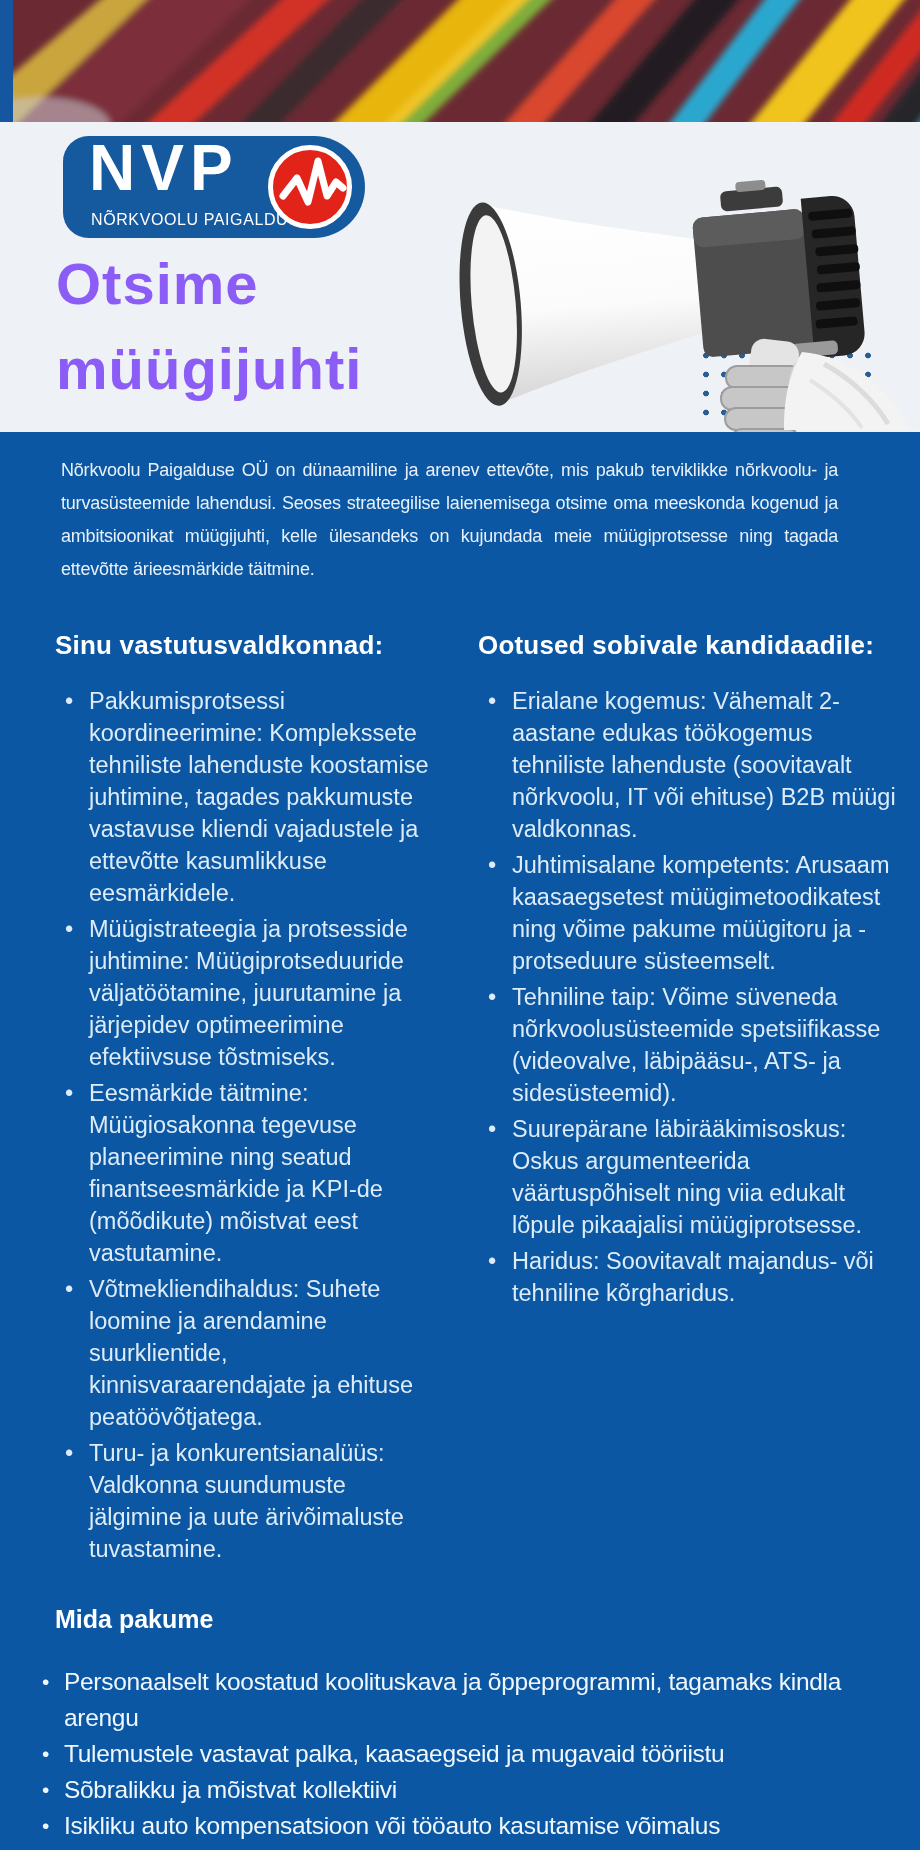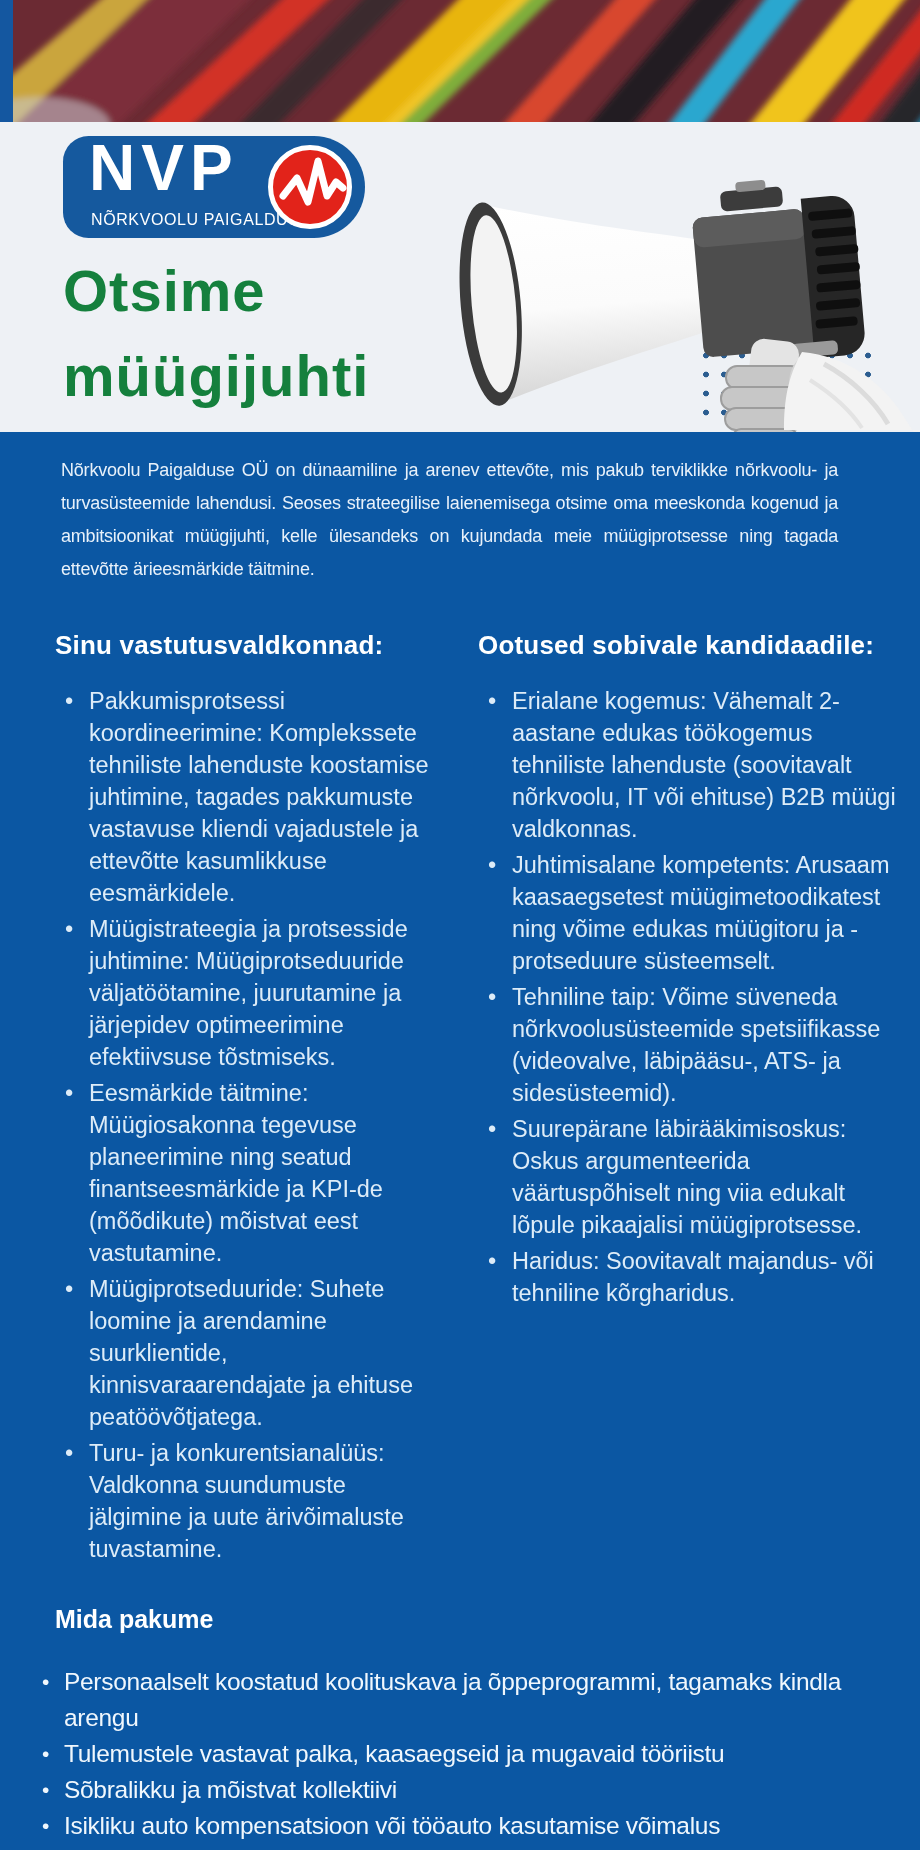--- a/index.html
+++ b/index.html
@@ -14,22 +14,22 @@
   
   .masthead{position:relative;width:920px;height:310px;background:#eef1f5;overflow:hidden;}
   .logo{position:absolute;left:63px;top:14px;width:302px;height:102px;background:#15599e;
         border-radius:26px 52px 52px 26px;}
   .logo-name{position:absolute;left:26px;top:-4px;font-size:64px;font-weight:bold;color:#ffffff;
         letter-spacing:6px;line-height:72px;}
   .logo-sub{position:absolute;left:28px;bottom:9px;font-size:16px;color:#ffffff;letter-spacing:0.6px;white-space:nowrap;}
   .logo-badge{position:absolute;right:13px;top:50%;transform:translateY(-50%);width:74px;height:74px;
         border-radius:50%;background:#e2231a;border:5px solid #ffffff;}
   .logo-badge svg{display:block;width:74px;height:74px;}
-  .title{position:absolute;left:55px;top:118px;margin:8px;font-size:58px;line-height:85px;
-        font-weight:bold;color:#15803d;letter-spacing:1px;}
+  .title{position:absolute;left:55px;top:118px;margin:1px;font-size:58px;line-height:85px;
+        font-weight:bold;color:#8b5cf6;letter-spacing:1px;}
   .dots{position:absolute;right:45px;bottom:4px;width:178px;height:82px;
         background-image:radial-gradient(circle,#2b5d90 2.6px,rgba(0,0,0,0) 3.2px);
         background-size:18px 19px;}
   .megaphone{position:absolute;right:0;top:26px;width:490px;height:284px;}
   .megaphone svg{display:block;width:490px;height:284px;}
   
   .body-blue{box-sizing:border-box;width:920px;height:1418px;background:#0b57a3;padding-top:22px;}
   .intro{margin:0 82px 0 61px;font-size:18px;line-height:33px;text-align:justify;
         color:#e8f1fa;letter-spacing:-0.2px;}
   .columns{display:grid;grid-template-columns:388px auto;column-gap:35px;
@@ -151,30 +151,30 @@
     <p class="intro">Nõrkvoolu Paigalduse OÜ on dünaamiline ja arenev ettevõte, mis pakub terviklikke nõrkvoolu- ja turvasüsteemide lahendusi. Seoses strateegilise laienemisega otsime oma meeskonda kogenud ja ambitsioonikat müügijuhti, kelle ülesandeks on kujundada meie müügiprotsesse ning tagada ettevõtte ärieesmärkide täitmine.</p>
 
     <div class="columns">
       <section class="col">
         <h2 class="col-heading">Sinu vastutusvaldkonnad:</h2>
         <ul class="bullets">
 
         <li><span>Pakkumisprotsessi koordineerimine: Komplekssete tehniliste lahenduste koostamise juhtimine, tagades pakkumuste vastavuse kliendi vajadustele ja ettevõtte kasumlikkuse eesmärkidele.</span></li>
             <li><span>Müügistrateegia ja protsesside juhtimine: Müügiprotseduuride väljatöötamine, juurutamine ja järjepidev optimeerimine efektiivsuse tõstmiseks.</span></li>
             <li><span>Eesmärkide täitmine: Müügiosakonna tegevuse planeerimine ning seatud finantseesmärkide ja KPI-de (mõõdikute) mõistvat eest vastutamine.</span></li>
-            <li><span>Müügiprotseduuride: Suhete loomine ja arendamine suurklientide, kinnisvaraarendajate ja ehituse peatöövõtjatega.</span></li>
+            <li><span>Võtmekliendihaldus: Suhete loomine ja arendamine suurklientide, kinnisvaraarendajate ja ehituse peatöövõtjatega.</span></li>
             <li><span>Turu- ja konkurentsianalüüs: Valdkonna suundumuste jälgimine ja uute ärivõimaluste tuvastamine.</span></li>
           </ul>
       </section>
       <section class="col">
         <h2 class="col-heading">Ootused sobivale kandidaadile:</h2>
         <ul class="bullets">
 
         <li><span>Erialane kogemus: Vähemalt 2-aastane edukas töökogemus tehniliste lahenduste (soovitavalt nõrkvoolu, IT või ehituse) B2B müügi valdkonnas.</span></li>
-            <li><span>Juhtimisalane kompetents: Arusaam kaasaegsetest müügimetoodikatest ning võime edukas müügitoru ja -protseduure süsteemselt.</span></li>
+            <li><span>Juhtimisalane kompetents: Arusaam kaasaegsetest müügimetoodikatest ning võime pakume müügitoru ja -protseduure süsteemselt.</span></li>
             <li><span>Tehniline taip: Võime süveneda nõrkvoolusüsteemide spetsiifikasse (videovalve, läbipääsu-, ATS- ja sidesüsteemid).</span></li>
             <li><span>Suurepärane läbirääkimisoskus: Oskus argumenteerida väärtuspõhiselt ning viia edukalt lõpule pikaajalisi müügiprotsesse.</span></li>
             <li><span>Haridus: Soovitavalt majandus- või tehniline kõrgharidus.</span></li>
           </ul>
       </section>
     </div>
 
     <section class="offer">
       <h2 class="offer-heading">Mida pakume</h2>
       <ul class="offer-list">

